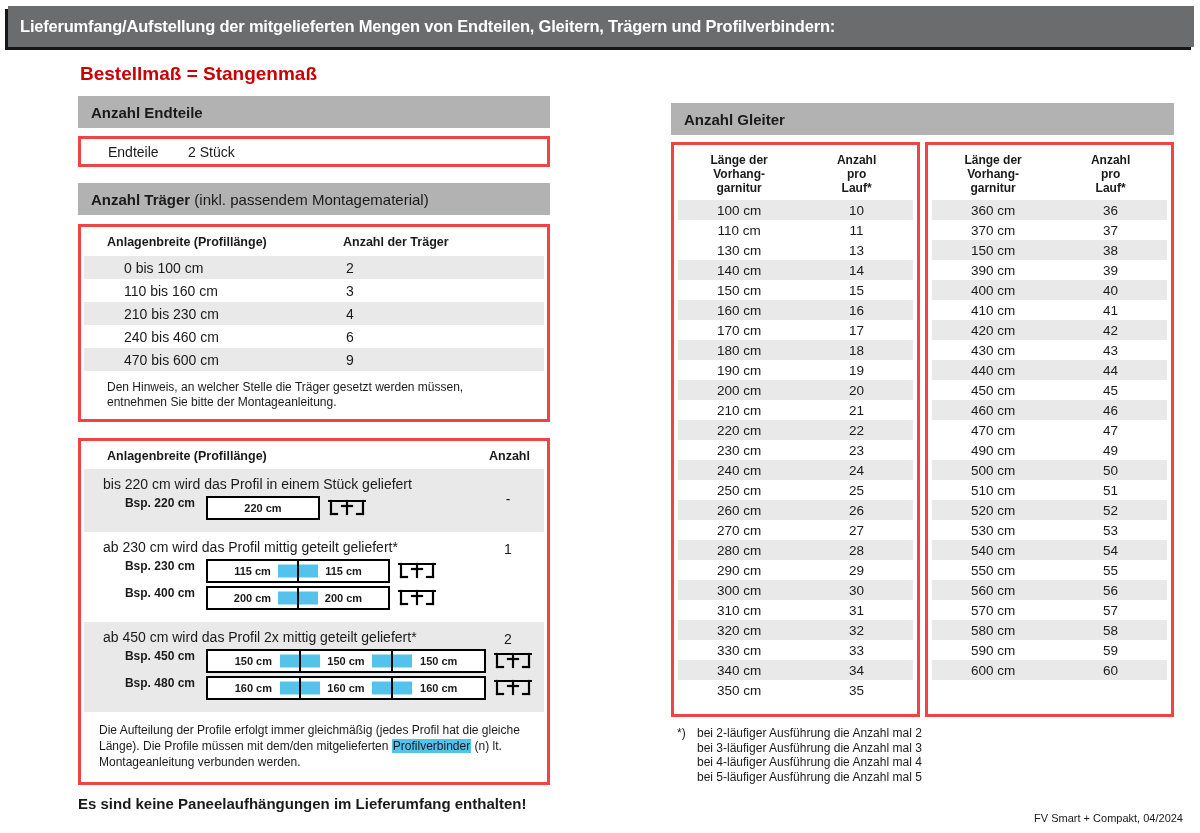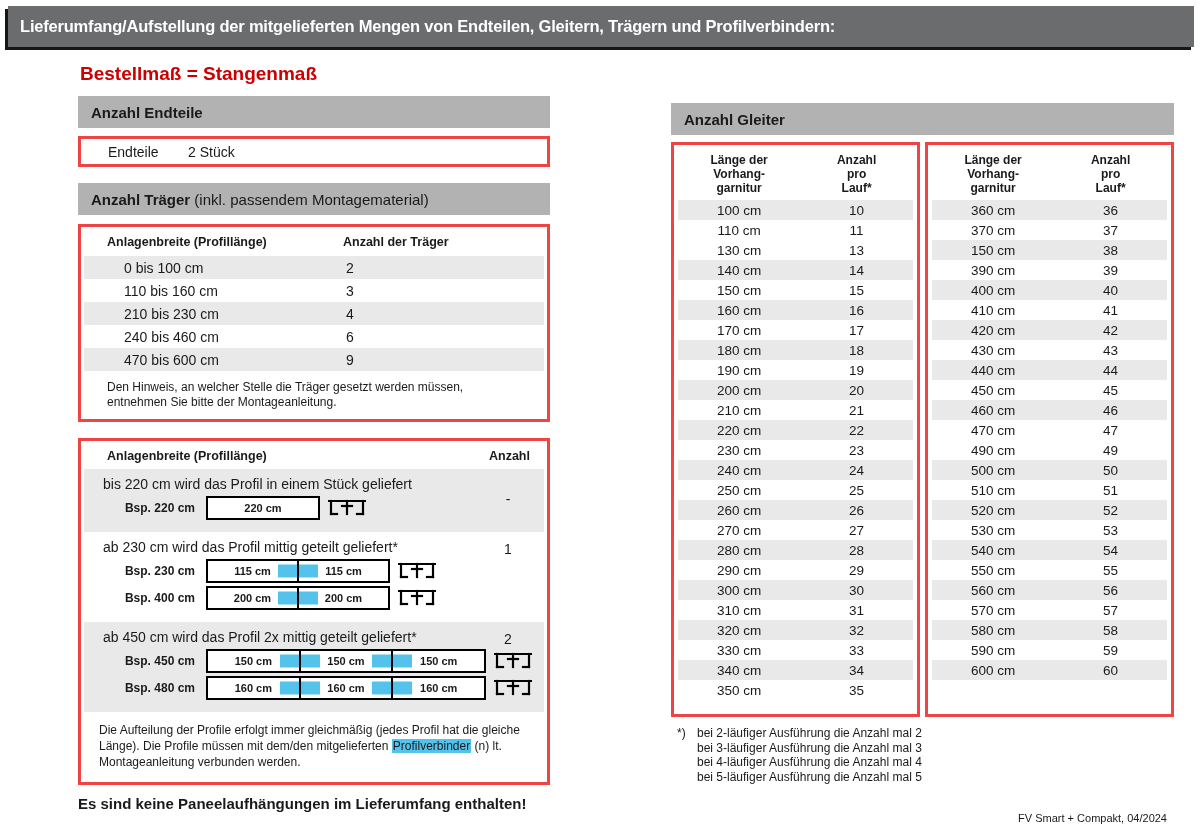--- a/index.html
+++ b/index.html
@@ -39,21 +39,21 @@
   .pv-box{margin:8px 0 0;padding:6px 0 0;}
   .pv-head{display:flex;font-weight:bold;font-size:12.5px;padding:2px 0 6px;}
   .pv-head .pv-hc1{flex:1;padding-left:26px;}
   .pv-head .pv-hc2{width:75px;text-align:center;}
   .pv-row{display:flex;margin:0 3px;padding:5px 0 9px;}
   .pv-main{flex:1;min-width:0;}
   .pv-text{font-size:14px;padding-left:19px;margin:2px 0 4px;}
   .pv-anzahl{width:72px;display:flex;justify-content:center;align-items:flex-start;
     padding-top:4px;font-size:14px;box-sizing:border-box;}
   .pv-anzahl.center{align-items:center;padding-top:0;}
-  .pv-diagram{display:flex;align-items:center;height:24px;margin:3px 0;}
+  .pv-diagram{display:flex;height:24px;margin:3px 0;}
   .pv-dlabel{width:122px;box-sizing:border-box;padding-right:11px;text-align:right;
     font-weight:bold;font-size:12px;flex:none;}
   .pv-bar{position:relative;height:20px;border:2px solid #000;box-sizing:content-box;
     display:flex;background:#fff;flex:none;}
   .seg{flex:1;display:flex;align-items:center;justify-content:center;
     font-size:11px;font-weight:bold;}
   .seg + .seg{border-left:2px solid #000;}
   .pv-conn{position:absolute;top:50%;width:40px;height:13px;transform:translate(-50%,-50%);
     background:linear-gradient(90deg,var(--conn) 0,var(--conn) 47.5%,#000 47.5%,#000 52.5%,var(--conn) 52.5%,var(--conn) 100%);}
   .pv-icon{margin-left:8px;display:flex;align-items:center;}
@@ -67,21 +67,21 @@
   .g-box{width:50%;height:575px;padding:6px 4px 0;position:relative;}
   .g-head{display:flex;text-align:center;font-weight:bold;font-size:12px;line-height:14px;
     padding:2px 0 5px;}
   .g-h1{width:52%;white-space:pre-line;}
   .g-h2{width:48%;white-space:pre-line;}
   .g-row{display:flex;align-items:center;height:20px;font-size:13.5px;text-align:center;}
   .g-row .gc1{width:52%;}
   .g-row .gc2{width:48%;}
   .g-foot{display:flex;margin-top:9px;font-size:12px;line-height:14.5px;padding-left:6px;}
   .g-foot-marker{width:20px;flex:none;}
-  .page-footer{position:absolute;right:33px;top:812px;font-size:11px;padding-left:32px;}
+  .page-footer{position:absolute;right:17px;top:812px;font-size:11px;padding-left:32px;}
 </style>
 </head>
 <body style="--conn: #54c3ec;">
 
 <div class="title-bar">
   <span>Lieferumfang/Aufstellung der mitgelieferten Mengen von Endteilen, Gleitern, Trägern und Profilverbindern:</span>
 </div>
 
 <div class="subtitle">Bestellmaß = Stangenmaß</div>
 

